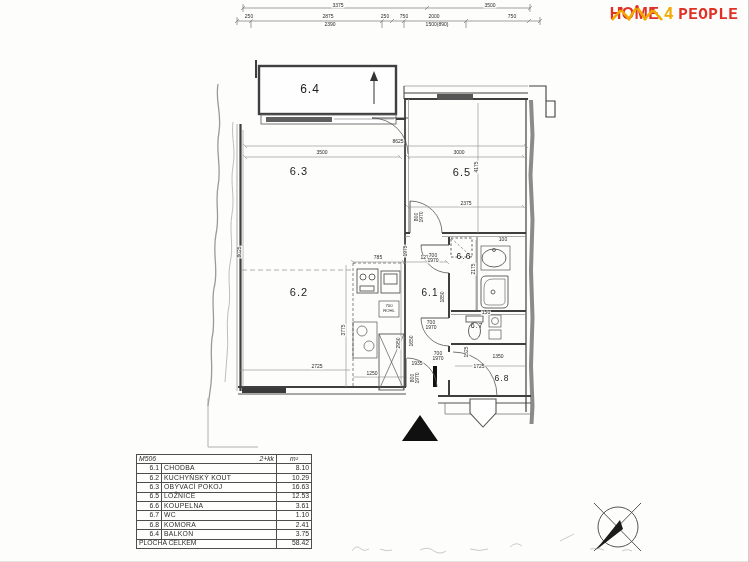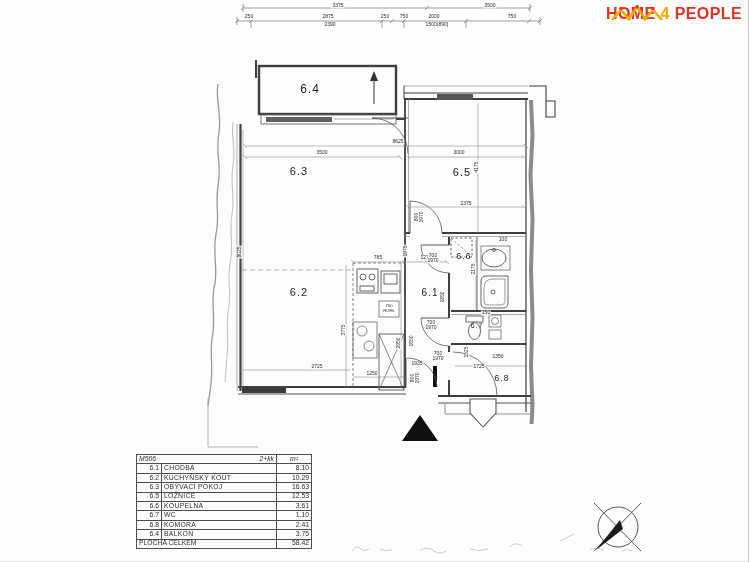--- a/index.html
+++ b/index.html
@@ -270,21 +270,21 @@
         <polyline points="7,15 16,5 25,15"></polyline>
         <polyline points="23,15 32,2 41,15"></polyline>
         <polyline points="39,15 48,5 57,15"></polyline>
       </g>
       <g fill="#e03127">
         <circle cx="16" cy="3.5" r="1.7"></circle>
         <circle cx="32" cy="1.8" r="1.7"></circle>
         <circle cx="48" cy="3.5" r="1.7"></circle>
       </g>
     </svg>
-    <div class="logo-text"><span style="color: rgb(224, 49, 39);">HOME</span> <span style="color: rgb(242, 169, 0);">4</span> <span style="color: rgb(224, 49, 39);">PEOPLE</span></div>
+    <div class="logo-text"><span style="color: rgb(224, 49, 39);">HOME</span> <span style="color: rgb(242, 169, 0);">4</span> <span style="color: rgb(224, 49, 39); font-family: Liberation Mono, monospace;">PEOPLE</span></div>
   </div>
 
   <table class="area-table">
     <tbody>
       <tr>
         <td colspan="2" class="hdr">
           <span class="hdr-split">
               <span>M506</span>
               <span>2+kk</span>
             </span>

